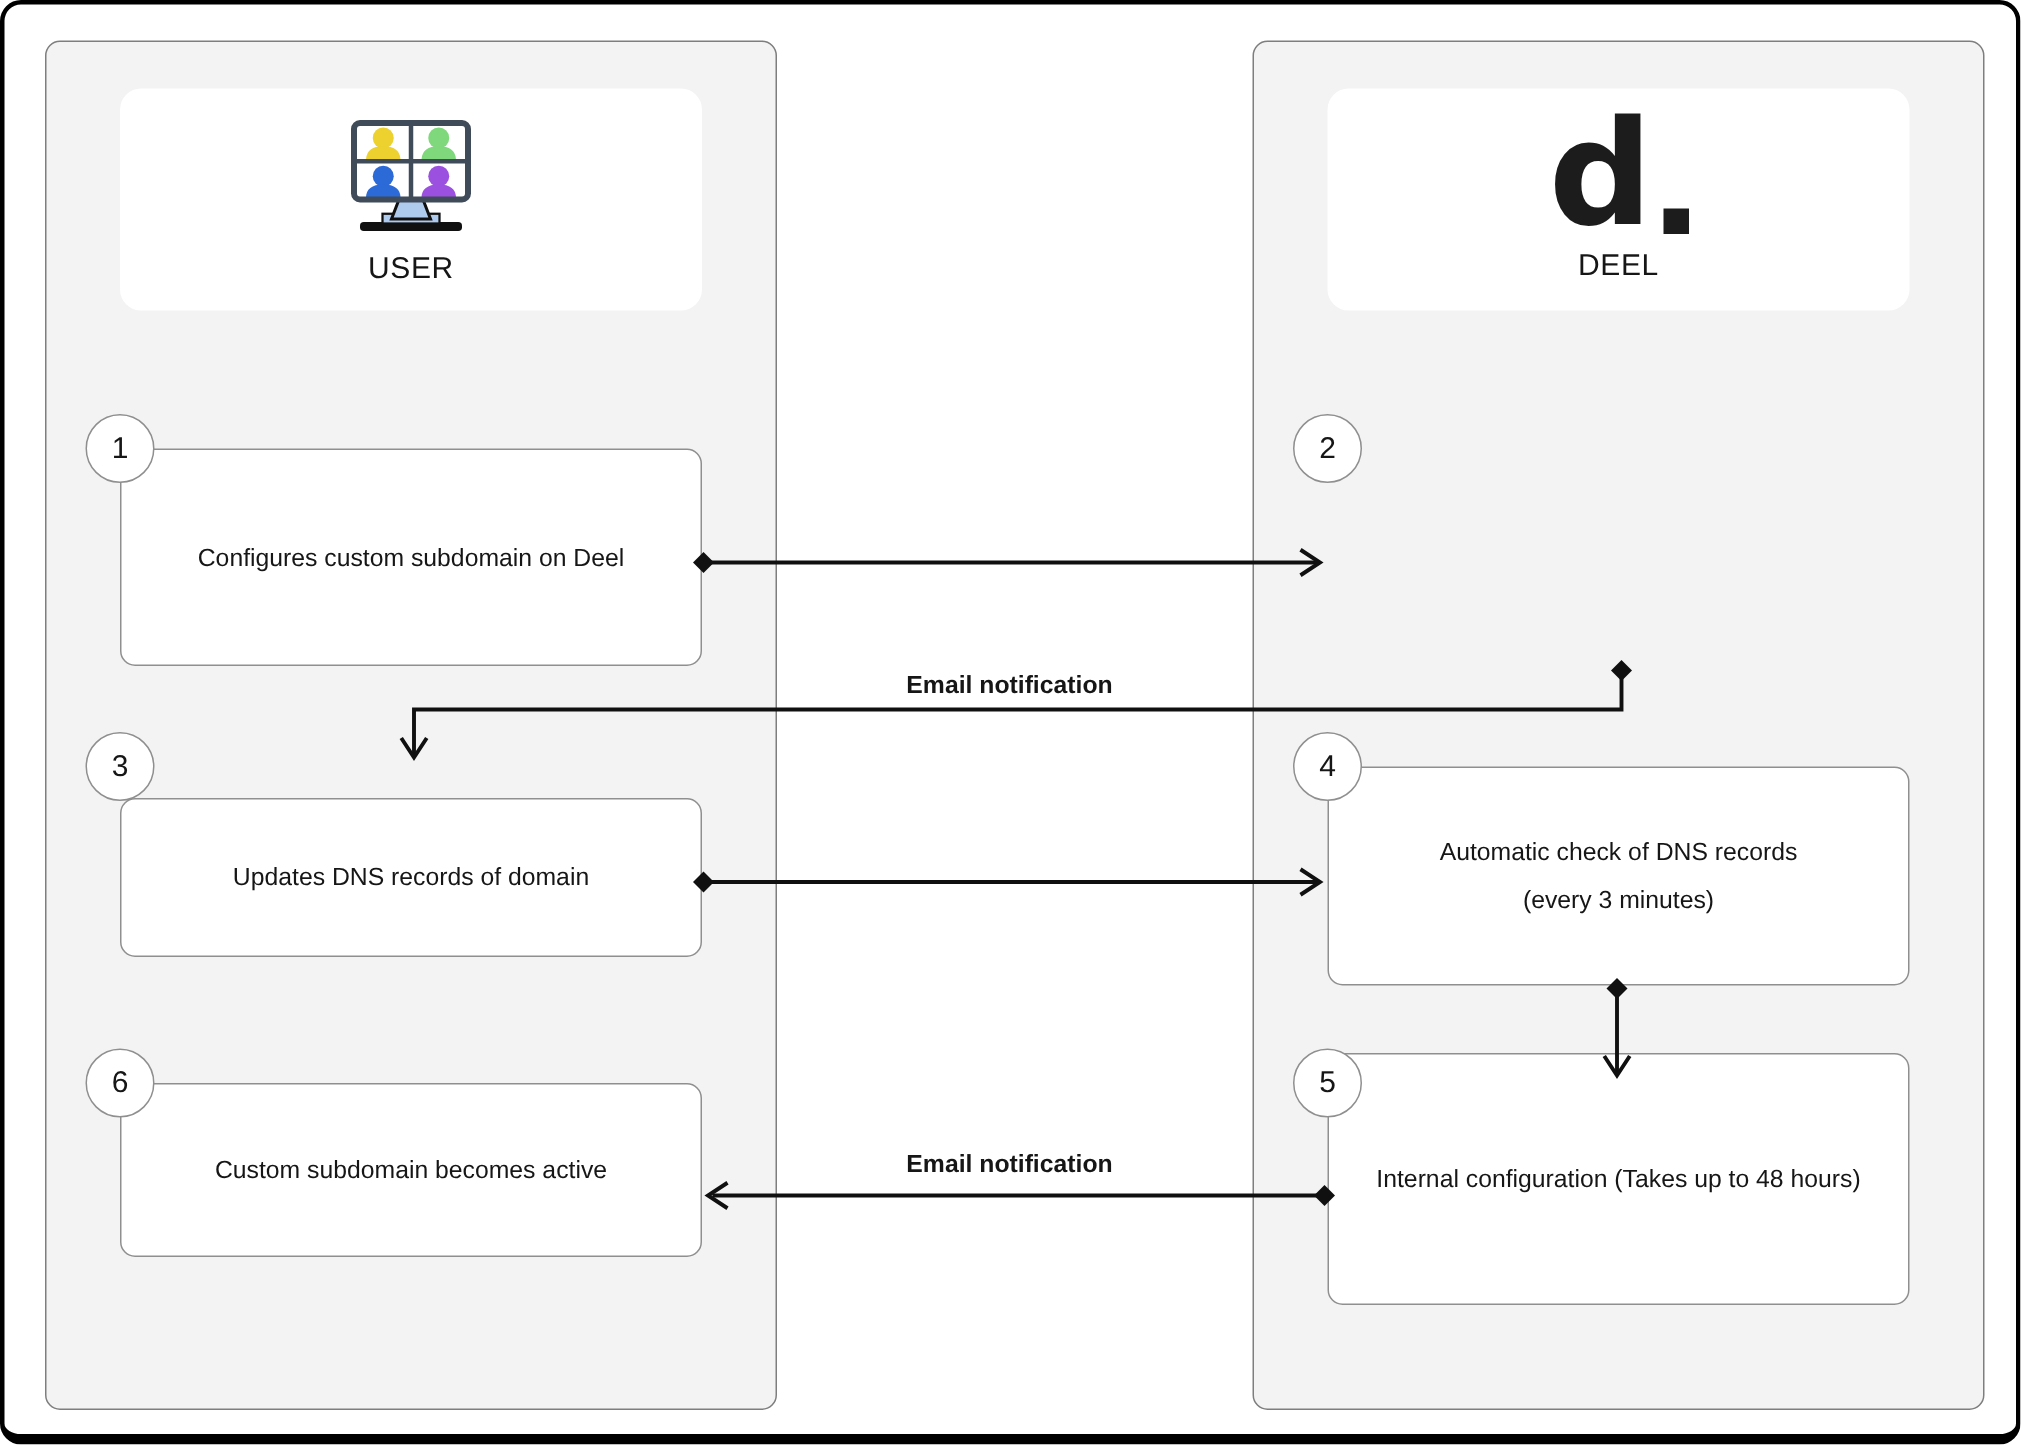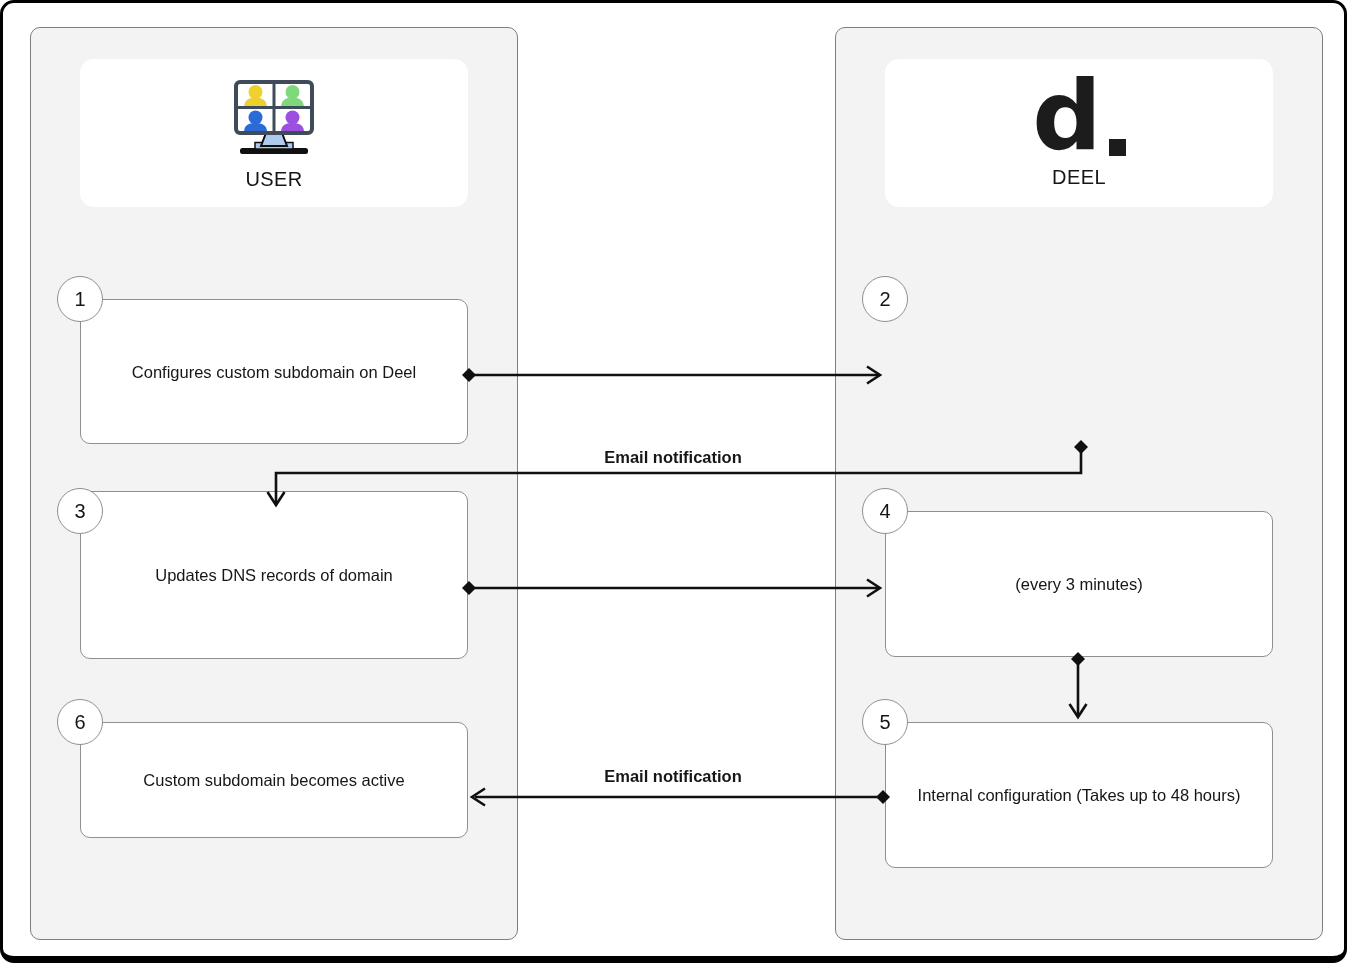--- a/index.html
+++ b/index.html
@@ -150,28 +150,29 @@
       <span class="logo-d">d</span>
         <span class="logo-dot"></span>
     </div>
     <div class="actor-label">DEEL</div>
   </div>
 
   <div class="step" style="left:80px;top:299px;height:145px">
     <div>Configures custom subdomain on Deel</div>
     <div></div>
   </div>
-  <div class="step" style="left:80px;top:491px;height:168px">
+  <div class="step" style="left:80px;top:532px;height:106px">
     <div>Updates DNS records of domain</div>
     <div></div>
   </div>
   <div class="step" style="left:885px;top:511px;height:146px">
+    <div>Automatic check of DNS records</div>
     <div>(every 3 minutes)</div>
   </div>
-  <div class="step" style="left:885px;top:722px;height:146px">
+  <div class="step" style="left:885px;top:702px;height:168px">
     <div>Internal configuration (Takes up to 48 hours)</div>
     <div></div>
   </div>
   <div class="step" style="left:80px;top:722px;height:116px">
     <div>Custom subdomain becomes active</div>
     <div></div>
   </div>
 
   <div class="badge" style="left:57px;top:276px">1</div>
   <div class="badge" style="left:862px;top:276px">2</div>

